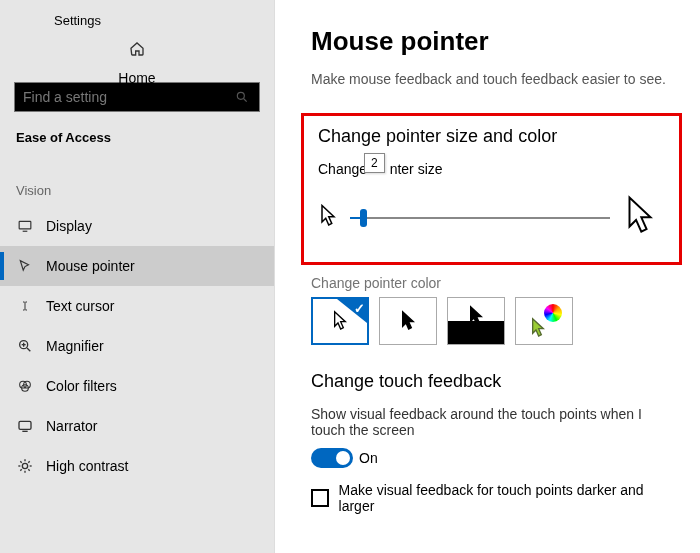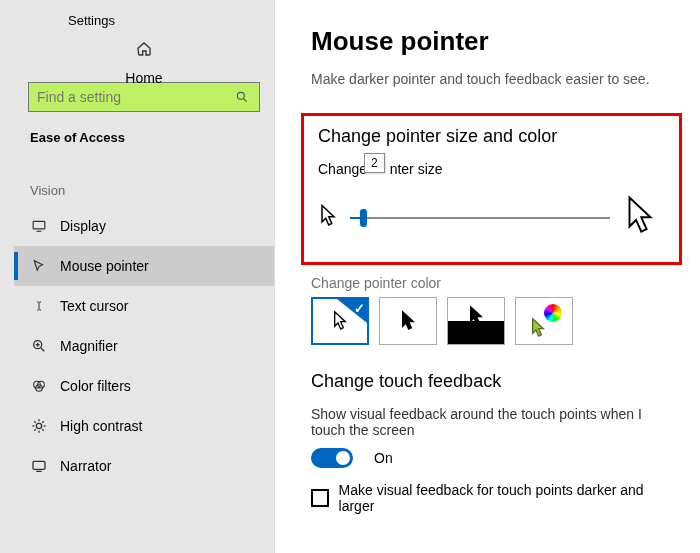--- a/index.html
+++ b/index.html
@@ -11,21 +11,21 @@
     width: 700px;
     height: 553px;
     overflow: hidden;
     display: flex;
   }
   
   .sidebar {
     width: 275px;
     background: #e6e6e6;
     border-right: 1px solid #ddd;
-    padding: 13px 0 0 14px;
+    padding: 13px 0 0 0;
     flex-shrink: 0;
   }
   .settings-title {
     font-size: 13px;
     padding: 0 0 12px 54px;
   }
   .nav-item, .home-item {
     display: flex;
     align-items: center;
     gap: 12px;
@@ -46,21 +46,21 @@
     color: #333;
   }
   .search-row {
     margin: 0 14px 14px 14px;
   }
   .search-box {
     display: flex;
     align-items: center;
     justify-content: space-between;
     border: 1px solid #777;
-    background: #bef264;
+    background: #000000;
     height: 30px;
     padding: 0 8px;
     color: #777;
     font-size: 14px;
   }
   .category-header {
     font-size: 13px;
     font-weight: 600;
     color: #000;
     padding: 4px 16px 14px 16px;
@@ -206,21 +206,21 @@
   .color-wheel {
     width: 18px; height: 18px; border-radius: 50%;
     background: conic-gradient(red,orange,yellow,lime,cyan,blue,magenta,red);
     position: absolute;
     top: 6px; right: 10px;
   }
   
   .toggle-row {
     display: flex;
     align-items: center;
-    gap: 21px;
+    gap: 6px;
     margin: 10px 0 14px 0;
   }
   .toggle {
     width: 42px; height: 20px;
     border-radius: 10px;
     background: #0067c0;
     position: relative;
     cursor: pointer;
   }
   .toggle-knob {
@@ -317,53 +317,53 @@
     </li>
     <li class="nav-item">
       <span class="icon">
         <svg viewBox="0 0 24 24" width="16" height="16" fill="none" stroke="currentColor" stroke-width="1.6">
             <circle cx="9" cy="10" r="5"></circle>
             <circle cx="15" cy="10" r="5"></circle>
             <circle cx="12" cy="15" r="5"></circle>
           </svg>
       </span>
       <span>Color filters</span>
+    </li>
+    <li class="nav-item">
+      <span class="icon">
+        <svg viewBox="0 0 24 24" width="16" height="16" fill="none" stroke="currentColor" stroke-width="2">
+            <rect x="3" y="5" width="18" height="12" rx="2"></rect>
+            <path d="M8 20h8"></path>
+          </svg>
+      </span>
+      <span>Narrator</span>
     </li>
     <li class="nav-item">
       <span class="icon">
         <svg viewBox="0 0 24 24" width="16" height="16" fill="none" stroke="currentColor" stroke-width="2">
             <circle cx="12" cy="12" r="4"></circle>
             <line x1="12" y1="2" x2="12" y2="5"></line>
             <line x1="12" y1="19" x2="12" y2="22"></line>
             <line x1="2" y1="12" x2="5" y2="12"></line>
             <line x1="19" y1="12" x2="22" y2="12"></line>
             <line x1="5" y1="5" x2="7" y2="7"></line>
             <line x1="17" y1="17" x2="19" y2="19"></line>
             <line x1="5" y1="19" x2="7" y2="17"></line>
             <line x1="17" y1="7" x2="19" y2="5"></line>
           </svg>
       </span>
       <span>High contrast</span>
     </li>
-    <li class="nav-item">
-      <span class="icon">
-        <svg viewBox="0 0 24 24" width="16" height="16" fill="none" stroke="currentColor" stroke-width="2">
-            <rect x="3" y="5" width="18" height="12" rx="2"></rect>
-            <path d="M8 20h8"></path>
-          </svg>
-      </span>
-      <span>Narrator</span>
-    </li>
   </ul>
 </div>
 
 <div class="main">
 
   <div class="page-title">Mouse pointer</div>
-  <div class="page-subtitle">Make darker pointer and touch feedback easier to see.</div>
+  <div class="page-subtitle">Make mouse feedback and touch feedback easier to see.</div>
 
   <div class="highlight-box">
     <div class="section-heading">Change pointer size and color</div>
 
     <div class="size-label-row">
       <span>Change</span>
       <span class="tooltip-badge">2</span>
       <span style="visibility:hidden">poi</span><span>nter size</span>
     </div>
 

